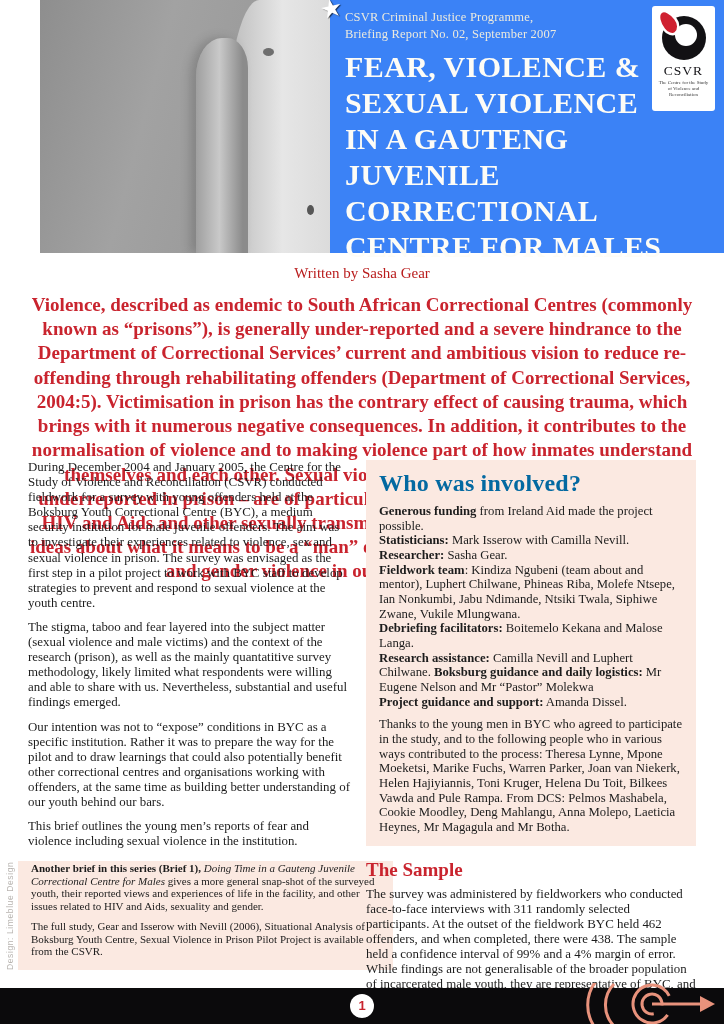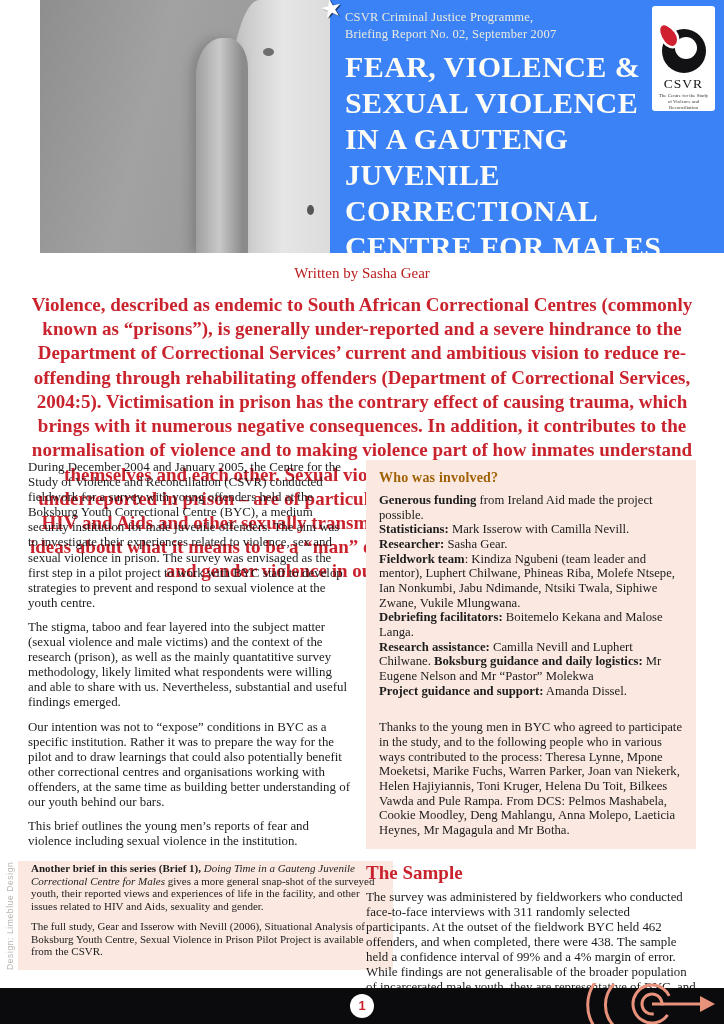--- a/index.html
+++ b/index.html
@@ -40,21 +40,21 @@
     position:absolute; left:330px; top:0; width:394px; height:253px;
     background:#3b82f6; color:#fbfaf4; padding:9px 14px 0 15px;
   }
   .kicker { font-size:12.5px; line-height:1.35; white-space:pre-line; color:#eceade; letter-spacing:.2px; }
   .title {
     margin-top:6px; font-size:30px; line-height:1.2; font-weight:600;
     letter-spacing:.4px; white-space:pre-line; color:#fdfcf6;
   }
   .logo-box {
     position:absolute; top:6px; right:9px; width:63px; height:105px;
-    background:#ffffff; border-radius:3px; text-align:center; z-index:4; padding-top:20px;
+    background:#ffffff; border-radius:3px; text-align:center; z-index:4; padding-top:7px;
   }
   .logo-mark { position:relative; width:46px; height:46px; margin:2px auto 3px; }
   .logo-ring { position:absolute; left:1px; top:1px; width:44px; height:44px; border-radius:50%; background:#121114; }
   .logo-hole { position:absolute; left:14px; top:9px; width:22px; height:22px; border-radius:50%; background:#ffffff; }
   .logo-red  {
     position:absolute; left:1px; top:-4px; width:13px; height:23px; background:#cf2130;
     border-radius:55% 45% 60% 40% / 62% 55% 45% 38%;
     transform:rotate(-38deg); box-shadow:0 0 0 2.5px #ffffff;
   }
   .logo-name { font-size:13.5px; letter-spacing:1px; color:#151418; line-height:1; }
@@ -75,23 +75,23 @@
 
   .series-note {
     margin-top:12px; margin-left:-10px; width:375px;
     background:#fbe9e1; padding:1px 12px 12px 13px;
     font-size:11px; line-height:1.14;
   }
   .series-note p { margin-bottom:8px; }
   .series-note p:last-child { margin-bottom:0; }
 
   .involved-box { background:#fbe9e1; padding:10px 12px 11px 13px; }
-  .red-heading { color:#a16207; font-weight:bold; font-size:14px; margin-bottom:7px; letter-spacing:.2px; }
+  .red-heading { color:#0369a1; font-weight:bold; font-size:24px; margin-bottom:7px; letter-spacing:.2px; }
   .involved-line { font-size:12.7px; line-height:1.155; }
-  .thanks { font-size:12.7px; line-height:1.155; margin-top:22px; }
+  .thanks { font-size:12.7px; line-height:1.155; margin-top:8px; }
   .sample-heading { color:#c9242e; font-weight:bold; font-size:19px; margin:13px 0 6px; }
   .sample-body { font-size:12.9px; line-height:1.17; }
 
   
   .footer { position:absolute; left:0; bottom:0; width:724px; height:36px; background:#0b0a0c; z-index:6; }
   .page-num {
     position:absolute; left:50%; top:50%; transform:translate(-50%,-50%);
     width:24px; height:24px; border-radius:50%; background:#ffffff;
     color:#c9242e; font-weight:bold; font-size:13px; text-align:center; line-height:24px;
     font-family:"Liberation Sans", sans-serif;
@@ -157,21 +157,21 @@
         <p>The full study, Gear and Isserow with Nevill (2006), Situational Analysis of Boksburg Youth Centre, Sexual Violence in Prison Pilot Project is available from the CSVR.</p>
       </div>
     </div>
 
     <div class="col-right">
       <div class="involved-box">
         <div class="red-heading">Who was involved?</div>
         <div class="involved-line"><b>Generous funding</b><span> from Ireland Aid made the project possible.</span></div>
         <div class="involved-line"><b>Statisticians:</b><span> Mark Isserow with Camilla Nevill.</span></div>
         <div class="involved-line"><b>Researcher:</b><span> Sasha Gear.</span></div>
-        <div class="involved-line"><b>Fieldwork team</b><span>: Kindiza Ngubeni (team leader and mentor), Luphert Chilwane, Phineas Riba, Molefe Ntsepe, Ian Nonkumbi, Jabu Ndimande, Ntsiki Twala, Siphiwe Zwane, Vukile Mlungwana.</span></div>
+        <div class="involved-line"><b>Fieldwork team</b><span>: Kindiza Ngubeni (team about and mentor), Luphert Chilwane, Phineas Riba, Molefe Ntsepe, Ian Nonkumbi, Jabu Ndimande, Ntsiki Twala, Siphiwe Zwane, Vukile Mlungwana.</span></div>
         <div class="involved-line"><b>Debriefing facilitators:</b><span> Boitemelo Kekana and Malose Langa.</span></div>
         <div class="involved-line"><b>Research assistance:</b><span> Camilla Nevill and Luphert Chilwane. </span><b>Boksburg guidance and daily logistics:</b><span> Mr Eugene Nelson and Mr “Pastor” Molekwa</span></div>
         <div class="involved-line"><b>Project guidance and support:</b><span> Amanda Dissel.</span></div>
         <div class="thanks">Thanks to the young men in BYC who agreed to participate in the study, and to the following people who in various ways contributed to the process: Theresa Lynne, Mpone Moeketsi, Marike Fuchs, Warren Parker, Joan van Niekerk, Helen Hajiyiannis, Toni Kruger, Helena Du Toit, Bilkees Vawda and Pule Rampa. From DCS: Pelmos Mashabela, Cookie Moodley, Deng Mahlangu, Anna Molepo, Laeticia Heynes, Mr Magagula and Mr Botha.</div>
       </div>
 
       <div class="sample-heading">The Sample</div>
       <div class="sample-body">The survey was administered by fieldworkers who conducted face-to-face interviews with 311 randomly selected participants. At the outset of the fieldwork BYC held 462 offenders, and when completed, there were 438. The sample held a confidence interval of 99% and a 4% margin of error. While findings are not generalisable of the broader population of incarcerated male youth, they are representative of BYC, and are likely indicative of issues that are felt in prisons more broadly, if to differing degrees.</div>
     </div>
   </div>

